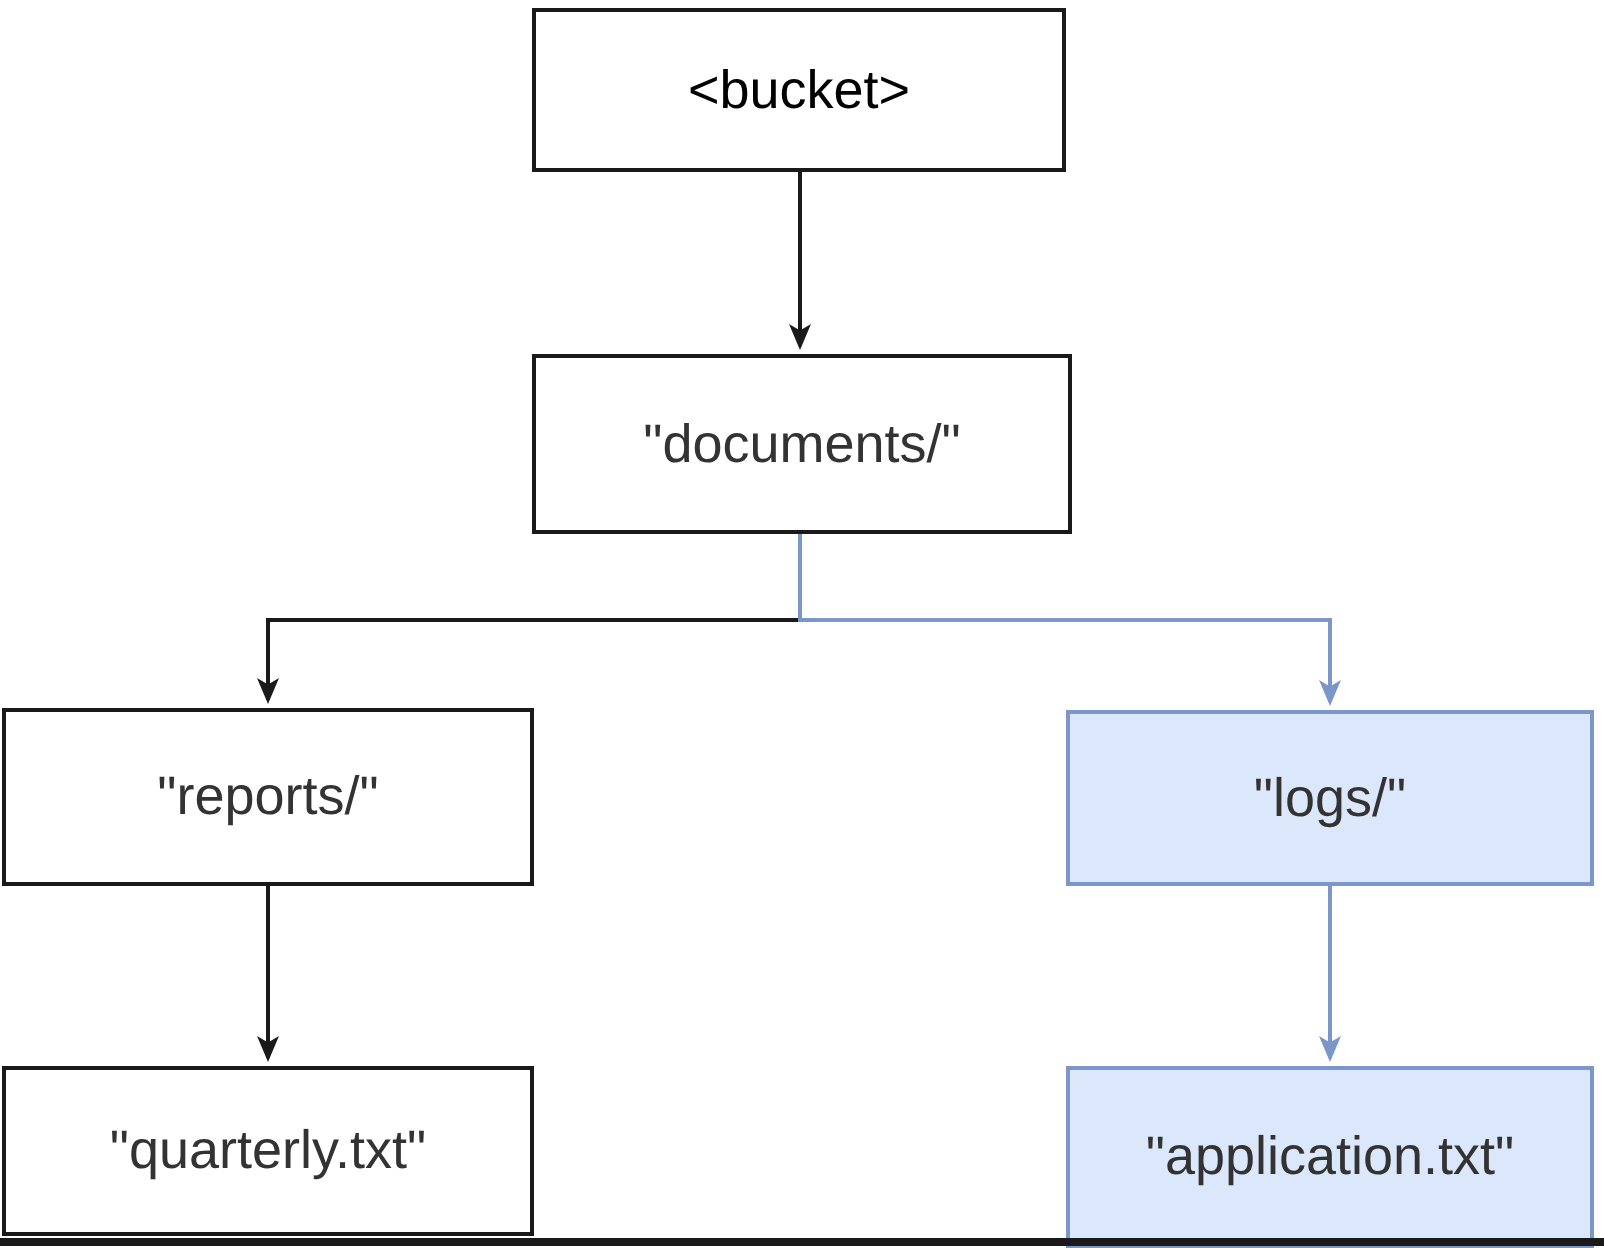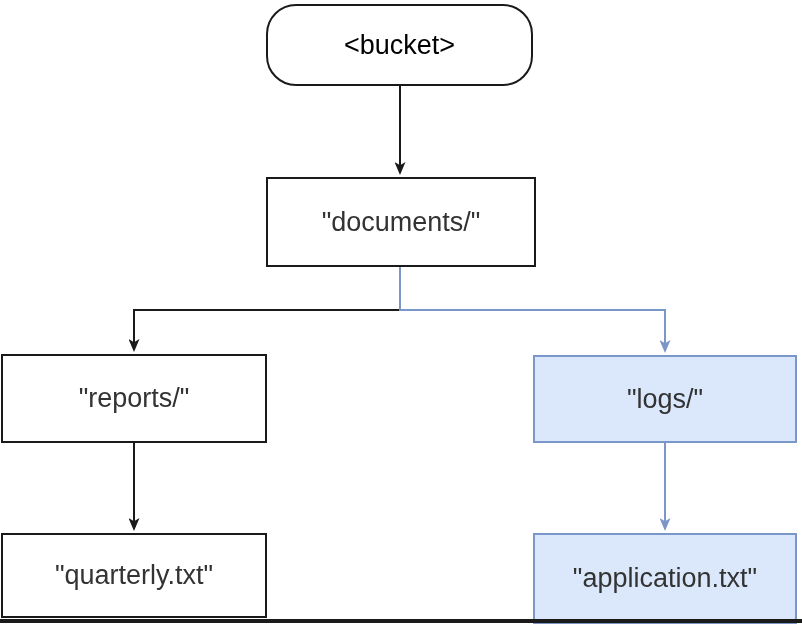--- a/index.html
+++ b/index.html
@@ -42,21 +42,21 @@
     font-size: 27px;
     color: var(--text-secondary);
     z-index: 2;
     white-space: nowrap;
   }
   .node.highlight {
     background: var(--highlight-fill);
     border: 2px solid var(--highlight-stroke);
   }
   .node.root { color: var(--text-primary); }
-  #node-bucket      { left: 266px; top: 4px;   width: 267px; height: 82px; border-radius: 30px; }
+  #node-bucket      { left: 266px; top: 4px;   width: 267px; height: 82px; }
   #node-documents   { left: 266px; top: 177px; width: 270px; height: 90px; }
   #node-reports     { left: 1px;   top: 354px; width: 266px; height: 89px; }
   #node-logs        { left: 533px; top: 355px; width: 264px; height: 88px; }
   #node-quarterly   { left: 1px;   top: 533px; width: 266px; height: 85px; }
   #node-application { left: 533px; top: 533px; width: 264px; height: 91px; }
   .bottom-rule {
     position: absolute;
     left: 0; top: 619px;
     width: 802px; height: 4px;
     background: var(--default-stroke);

